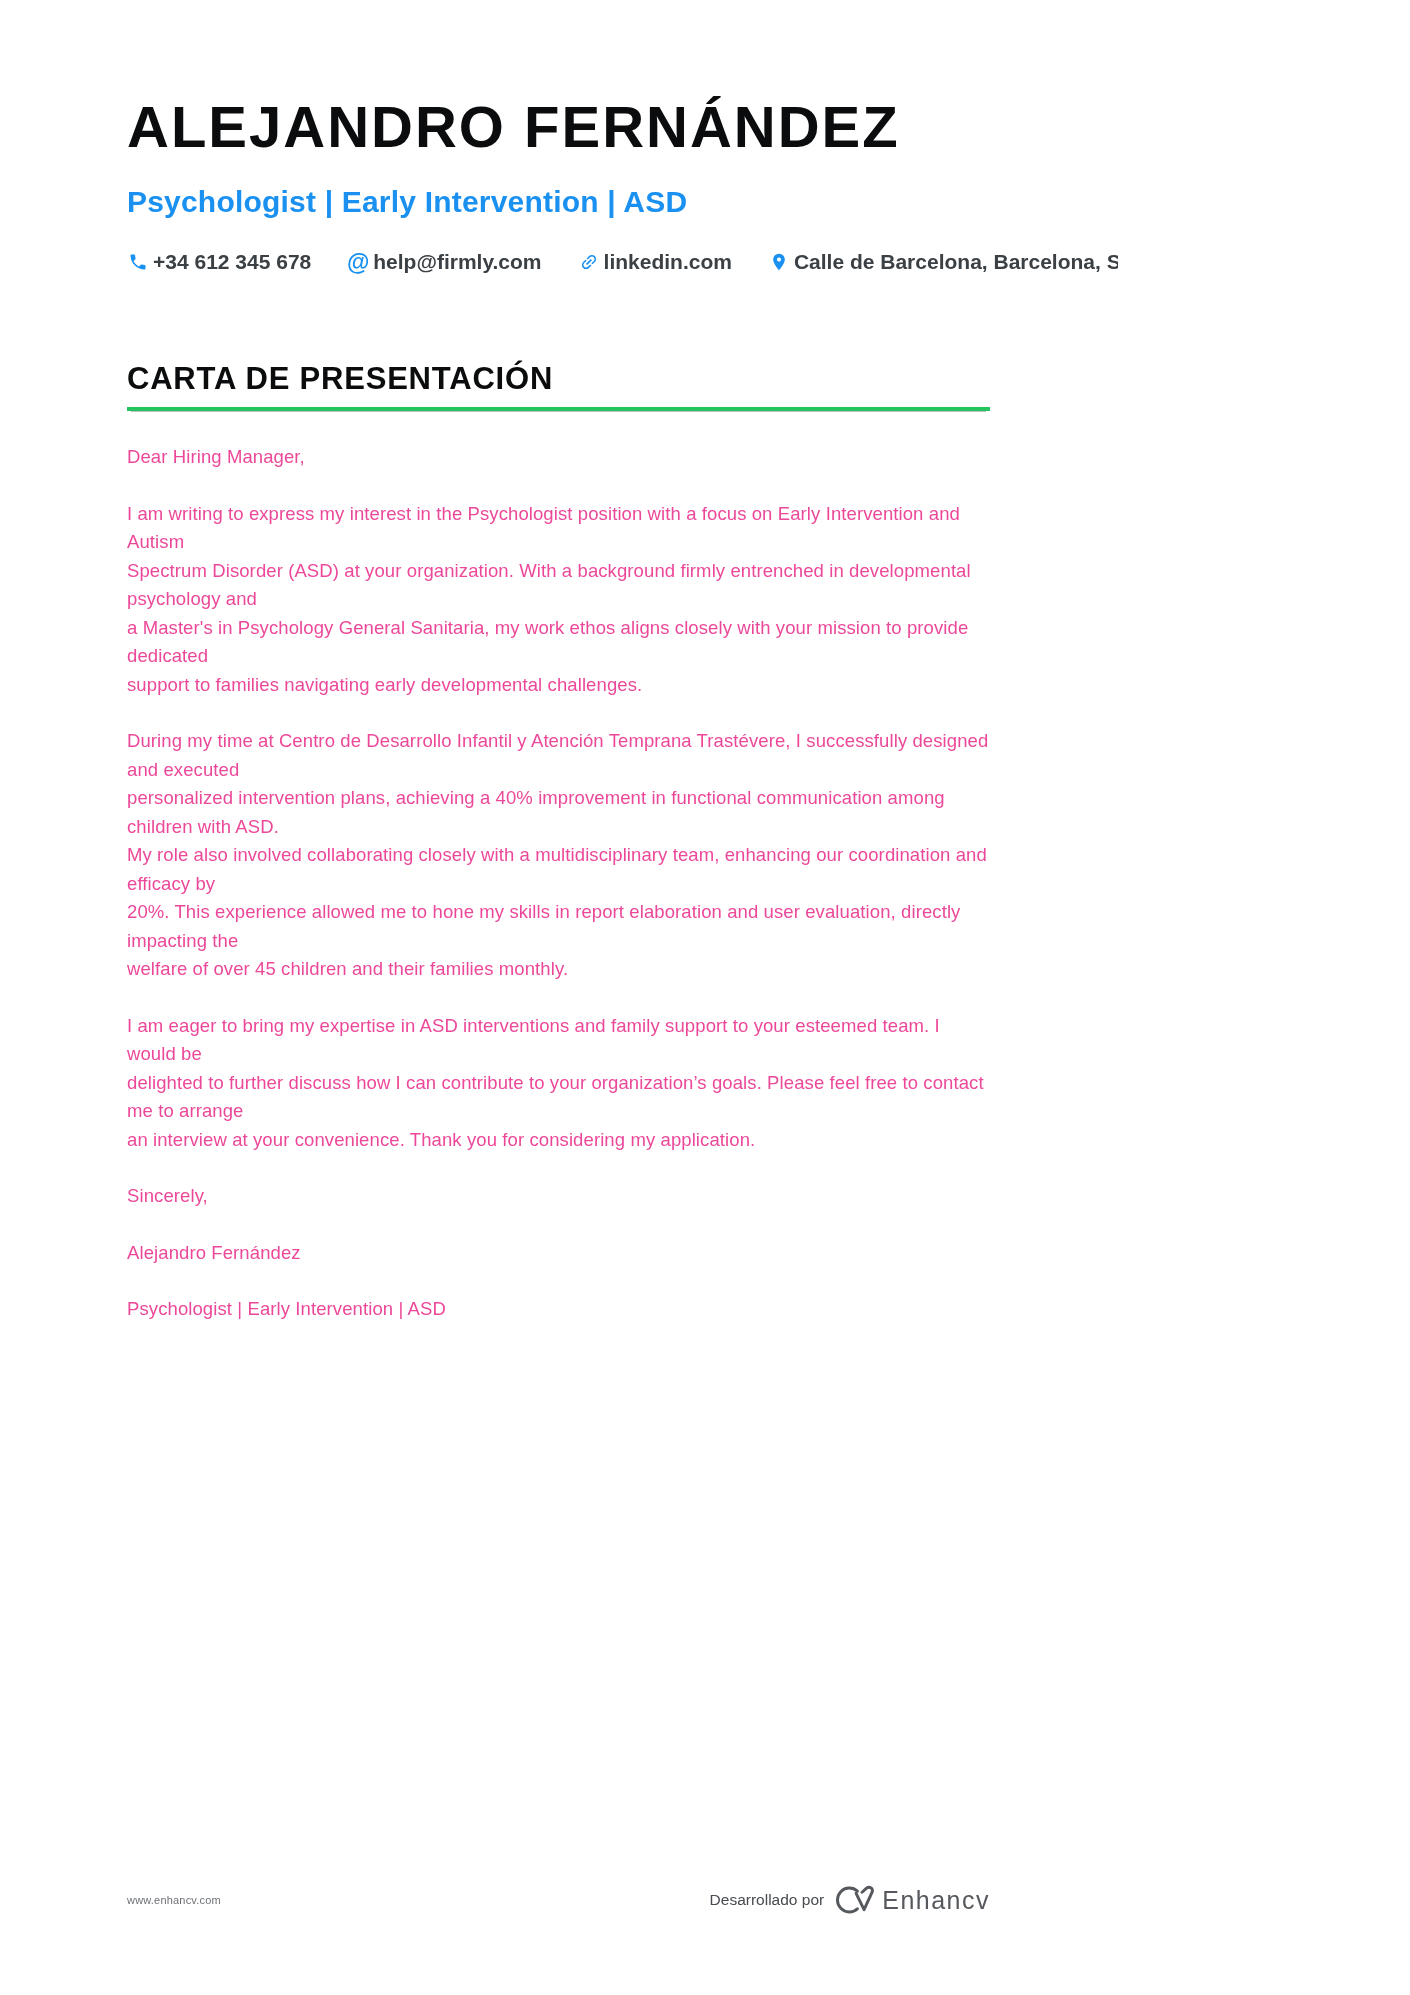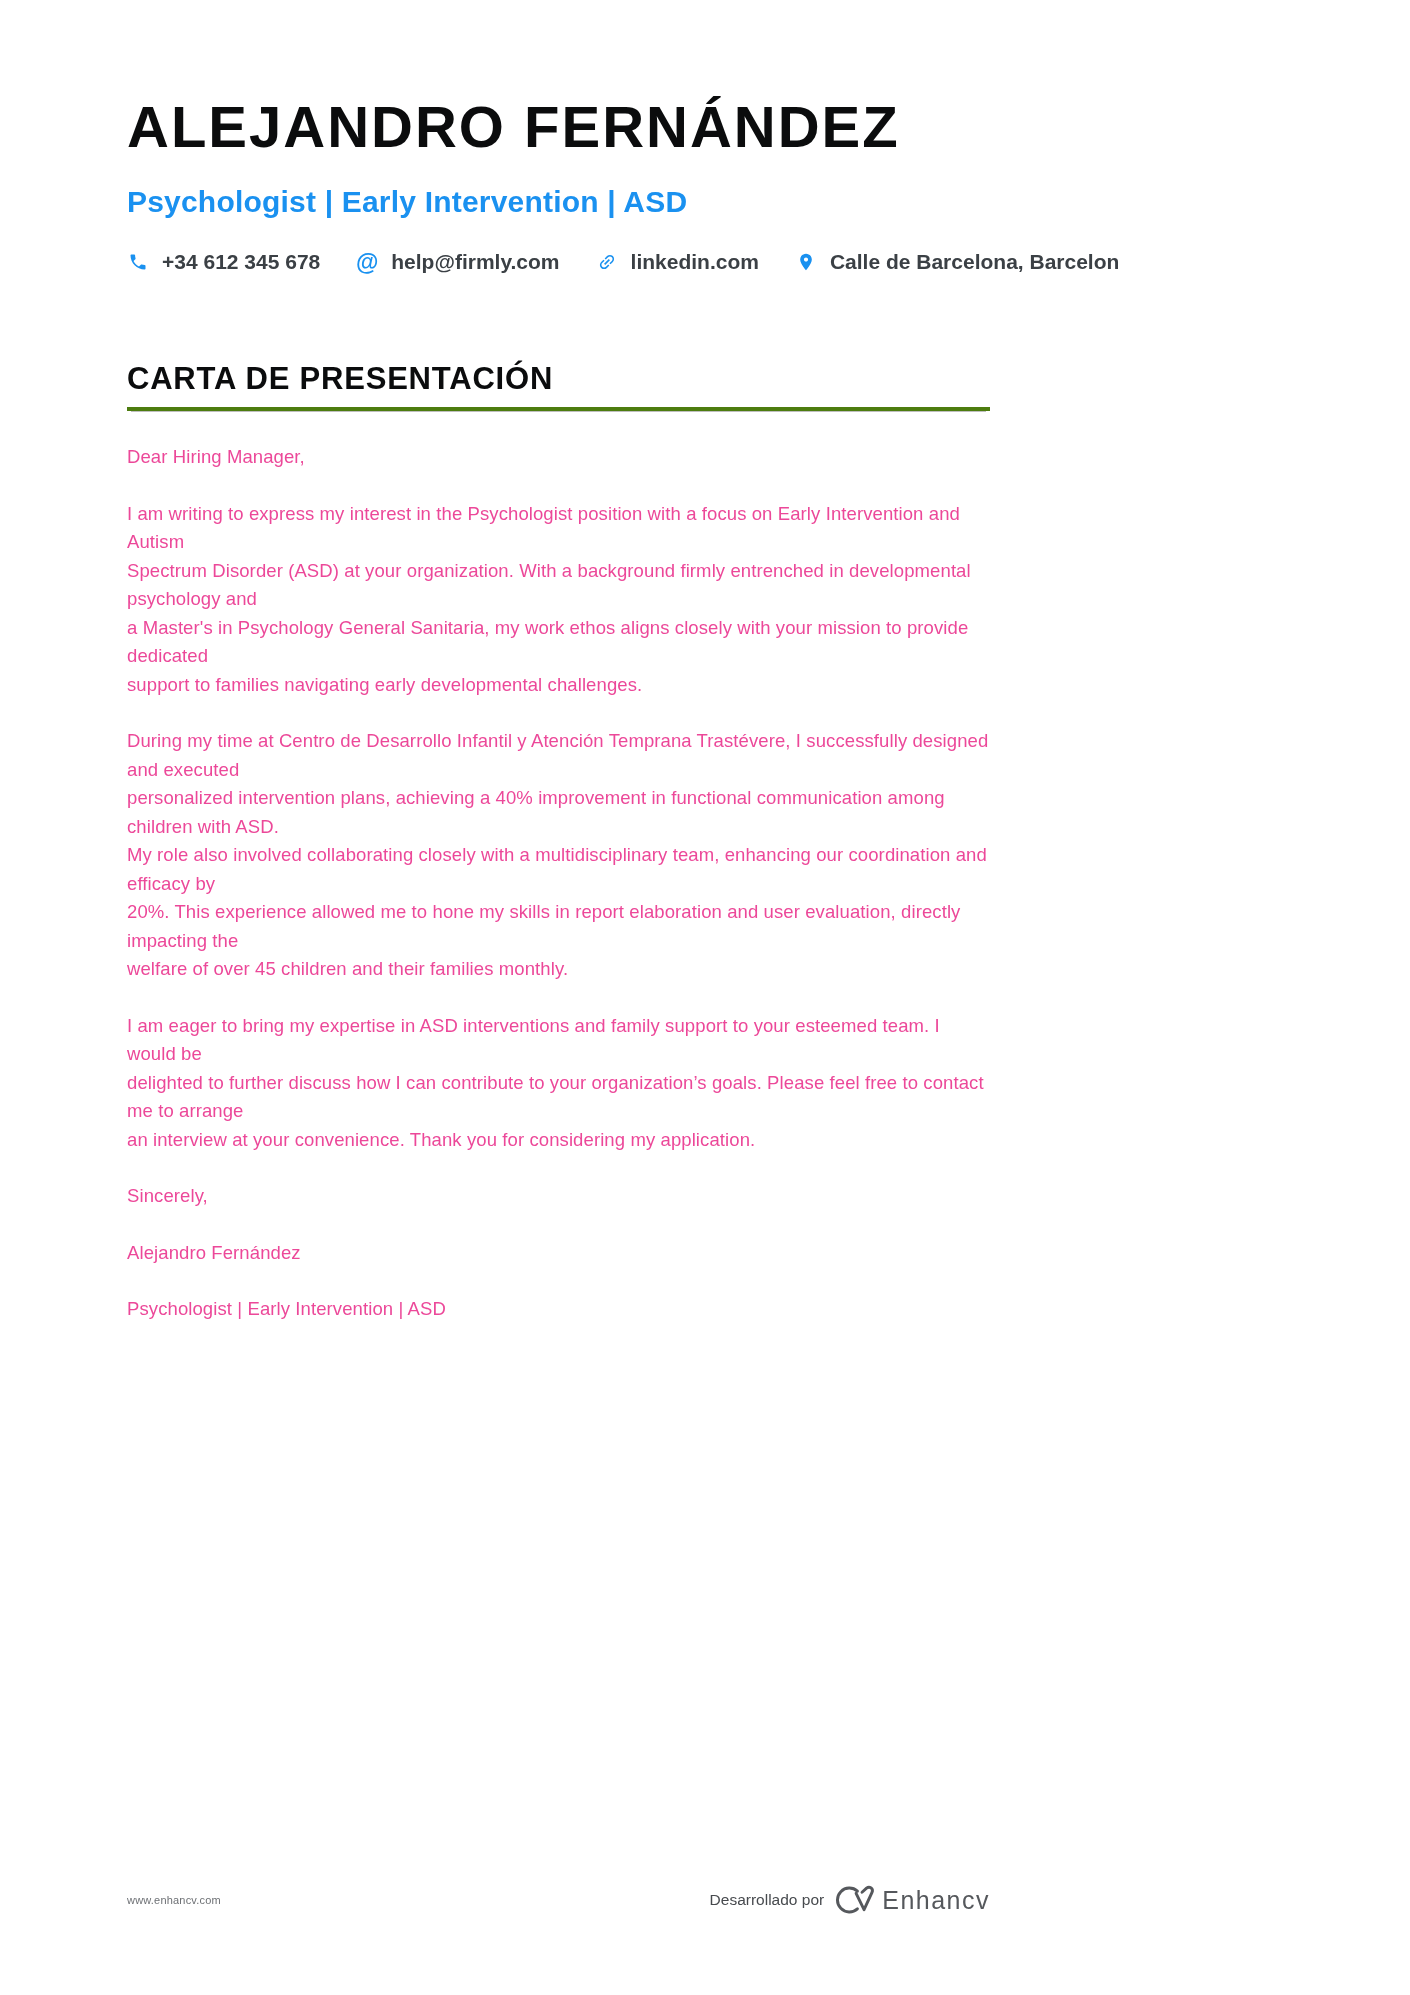--- a/index.html
+++ b/index.html
@@ -14,29 +14,29 @@
     letter-spacing:2px; color:#0b0c0d;
   }
   .job-title {
     margin-top:24px; font-size:30px; line-height:36px; font-weight:bold;
     color:#1a91f0; letter-spacing:0.2px;
   }
   .contact-row {
     margin-top:30px; display:flex; align-items:center; gap:36px;
     font-size:21px; font-weight:bold; color:#3b4045; white-space:nowrap;
   }
-  .contact-item { display:flex; align-items:center; gap:13px; }
+  .contact-item { display:flex; align-items:center; gap:4px; }
   .contact-item .ic { display:inline-flex; width:22px; height:22px; align-items:center; justify-content:center; }
   .contact-item .ic svg { width:20px; height:20px; fill:#1a91f0; }
   .at-glyph { color:#1a91f0; font-size:23px; font-weight:bold; line-height:22px; }
 
   .section-heading {
     margin:86px 0 0 0; font-size:31px; line-height:38px; font-weight:bold;
     letter-spacing:0.8px; color:#0b0c0d; text-transform:uppercase;
-    padding-bottom:9px; border-bottom:4px solid #4d7c0f;
+    padding-bottom:9px; border-bottom:4px solid #22c55e;
     box-shadow:0 5px 0 -4px #bfbfbf;
   }
 
   .letter { margin-top:32px; }
   .letter p {
     margin:0 0 28px 0; font-size:18.5px; line-height:28.5px; color:#ec4899;
     white-space:pre-line; letter-spacing:0.1px;
   }
 
   .footer {

